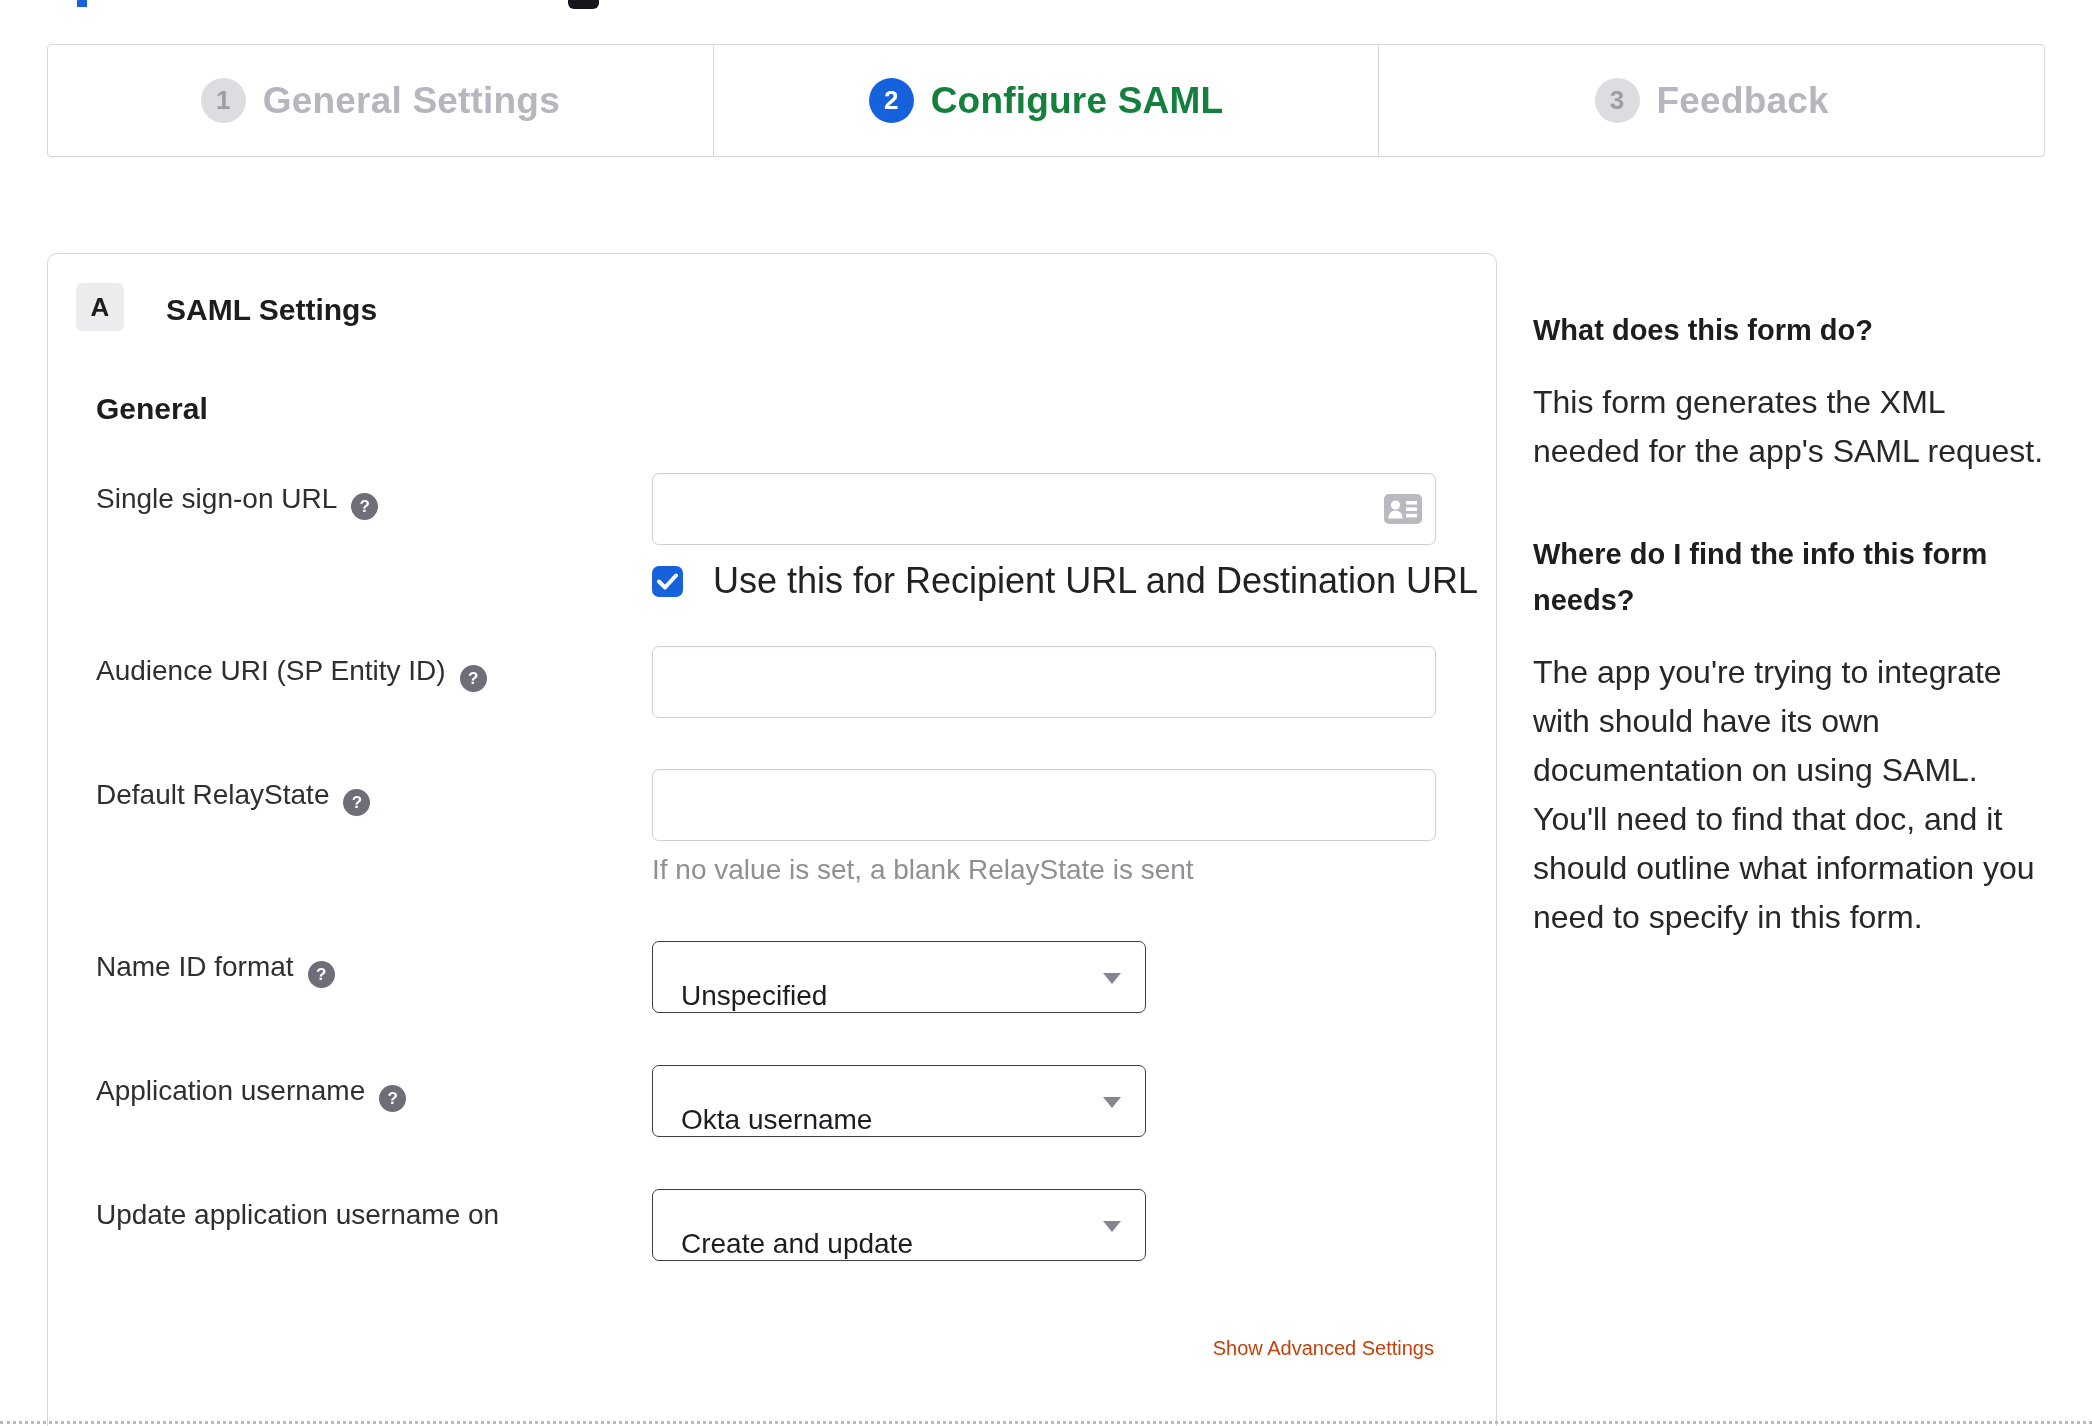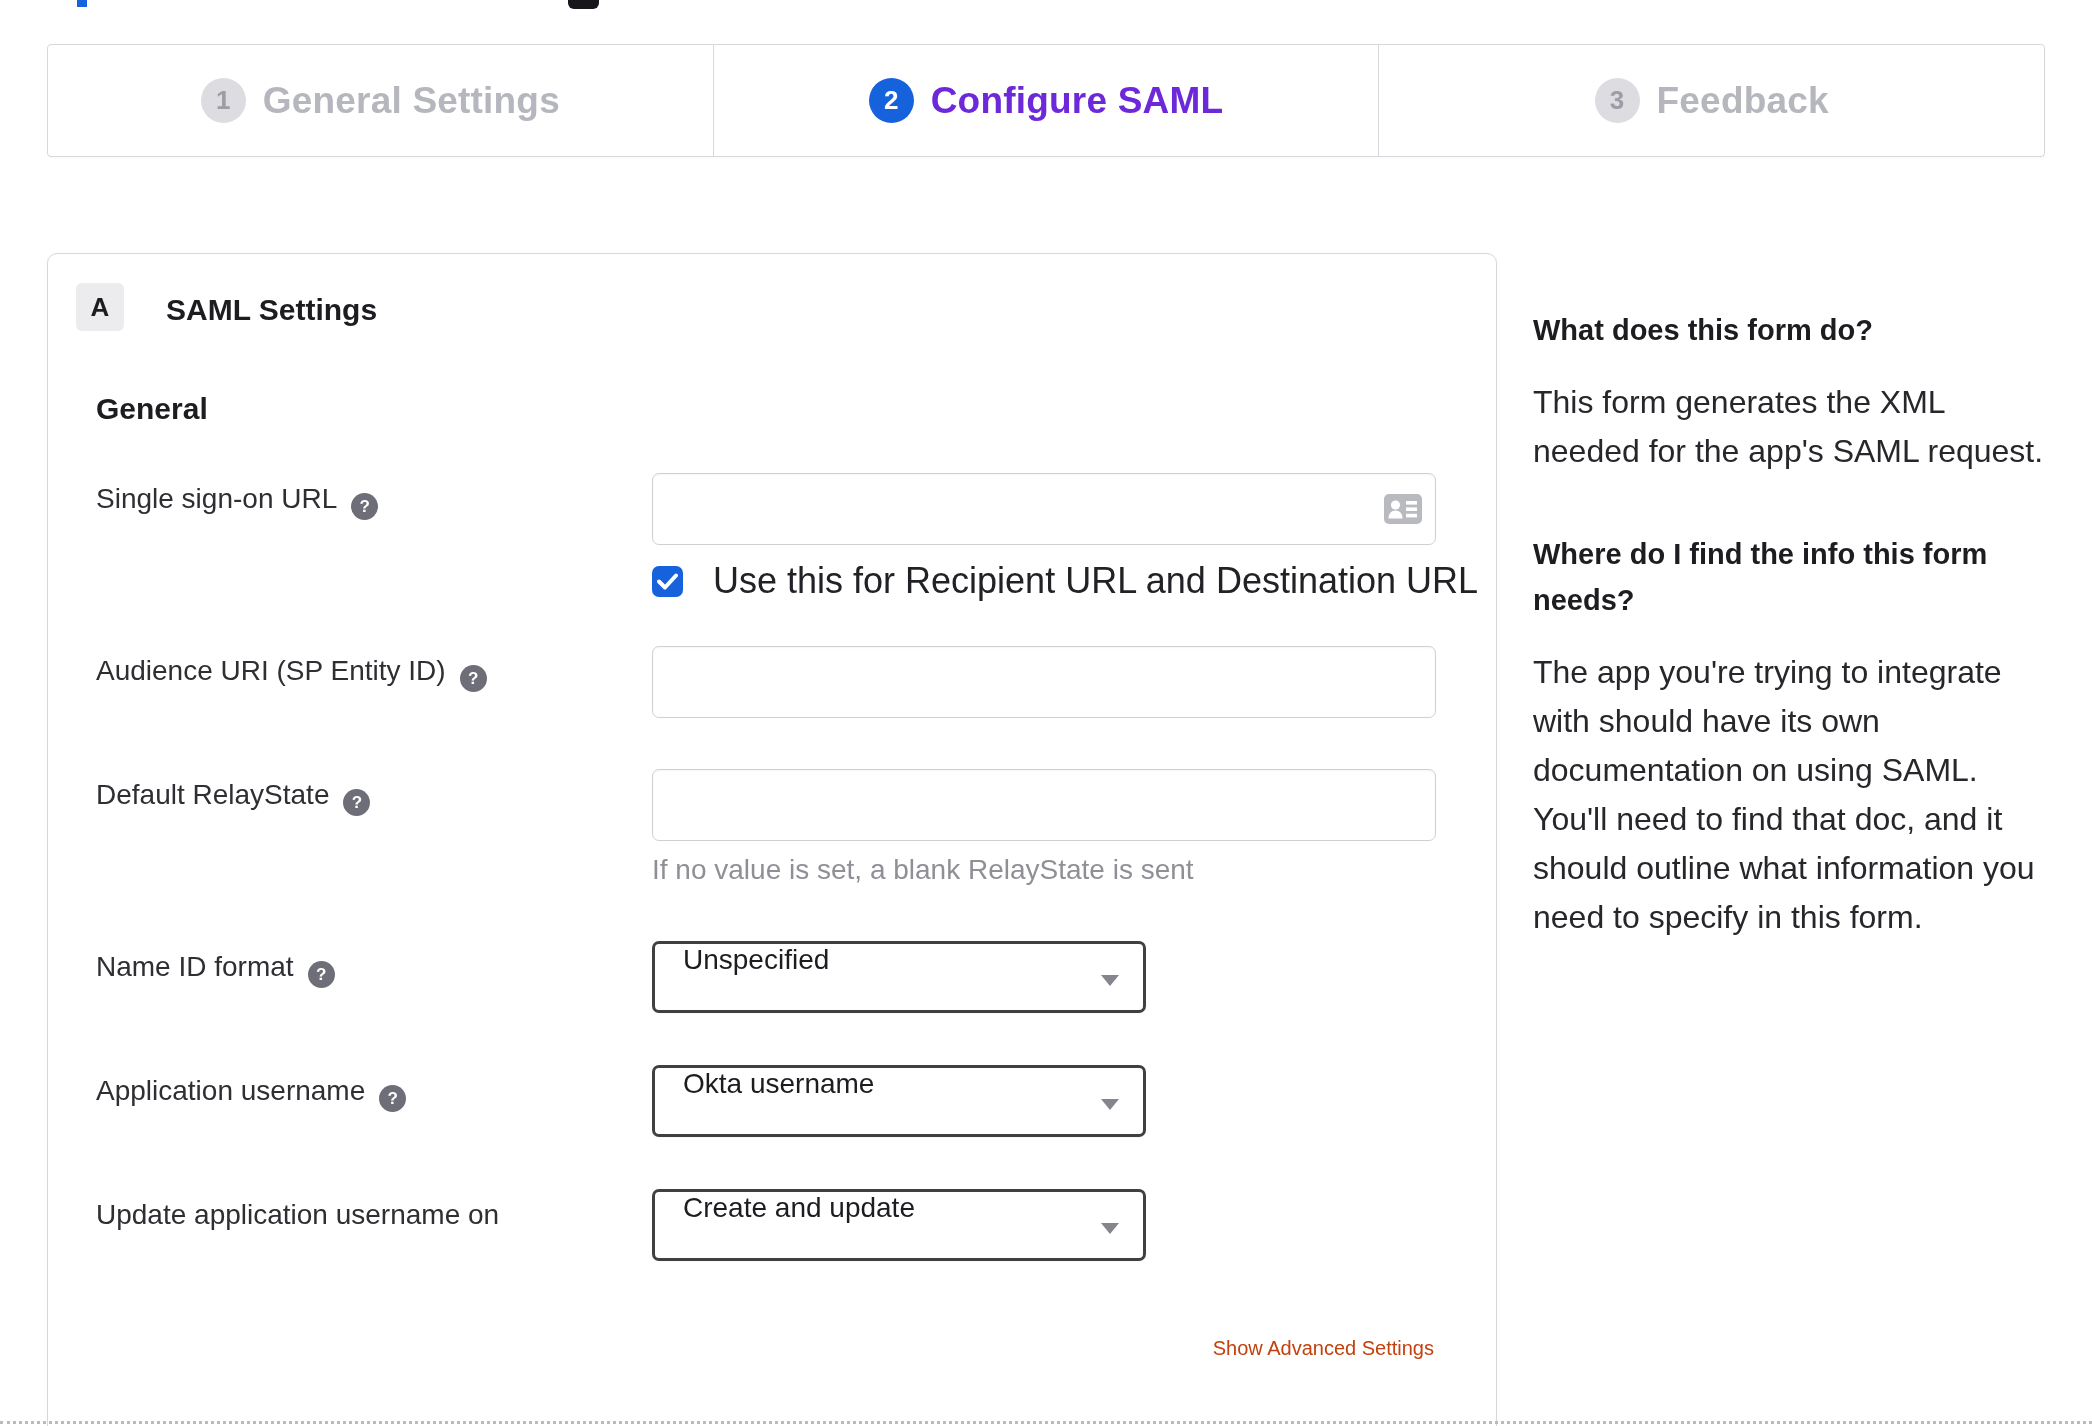--- a/index.html
+++ b/index.html
@@ -20,21 +20,21 @@
     display:flex; box-shadow:0 1px 2px rgba(0,0,0,.03);
   }
   .step { flex:1 1 0; display:flex; align-items:center; justify-content:center; gap:17px; cursor:default; }
   .step + .step { border-left:1px solid #d8d8dc; }
   .step-circle {
     width:45px; height:45px; border-radius:50%; display:flex; align-items:center; justify-content:center;
     font-size:26px; font-weight:bold; background:#dcdce1; color:#9d9da6; flex:0 0 auto;
   }
   .step-label { font-size:37px; font-weight:bold; color:#b6b6bf; letter-spacing:.2px; }
   .step.active .step-circle { background:#1662dd; color:#ffffff; }
-  .step.active .step-label { color:#6d28d9; }
+  .step.active .step-label { color:#15803d; }
 
   
   .panel {
     position:absolute; left:47px; top:253px; width:1450px; height:1280px;
     background:#fff; border:1px solid #d8d8dc; border-radius:10px;
     box-shadow:0 1px 3px rgba(0,0,0,.04);
   }
   .panel-badge {
     position:absolute; left:28px; top:29px; width:48px; height:48px;
     background:#ececee; border-radius:6px; display:flex; align-items:center; justify-content:center;
@@ -62,22 +62,22 @@
   .checkbox {
     width:31px; height:31px; border-radius:7px; background:#1662dd;
     display:flex; align-items:center; justify-content:center; cursor:pointer; flex:0 0 auto;
   }
   .checkbox-label { font-size:36px; color:#222226; cursor:default; }
 
   .hint { position:absolute; left:604px; font-size:28px; color:#8f8f96; }
 
   .select {
     position:absolute; left:604px; width:494px; height:72px;
-    border:3px solid #404040; border-radius:7px; background:#fff;
-    display:flex; align-items:flex-start; padding-left:28px;
+    border:1px solid #404040; border-radius:7px; background:#fff;
+    display:flex; align-items:flex-end; padding-left:28px;
     font-size:28px; color:#1d1d21; cursor:pointer;
     box-shadow:0 1px 1px rgba(0,0,0,.03);
   }
   .select-arrow {
     position:absolute; right:24px; top:31px; width:0; height:0;
     border-left:9px solid transparent; border-right:9px solid transparent;
     border-top:11px solid #85858d;
   }
 
   .advanced-link {

